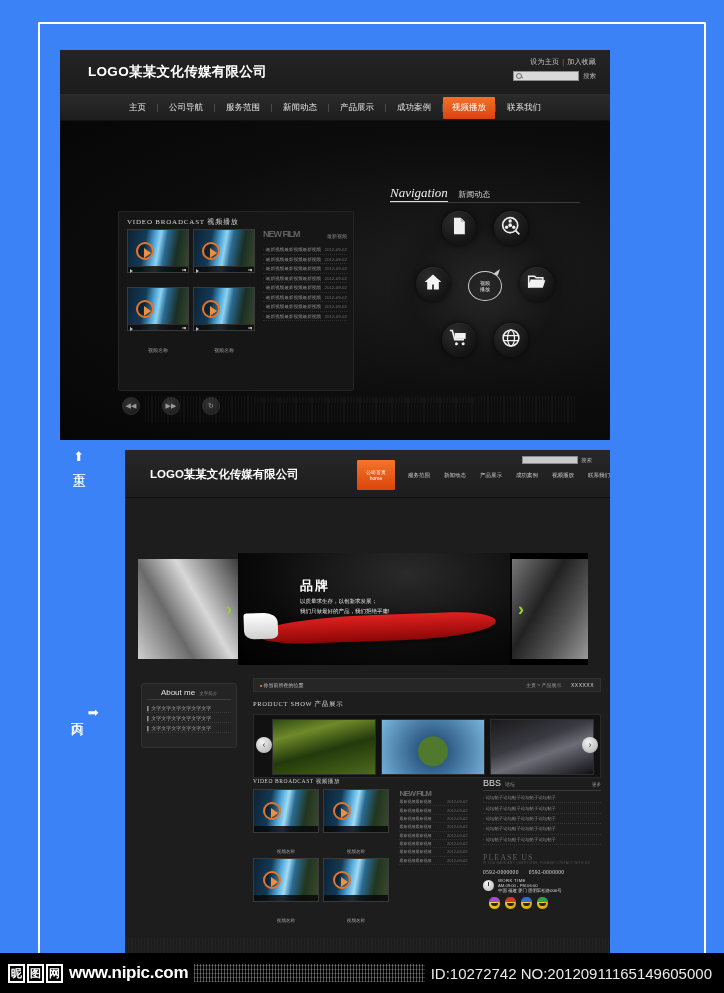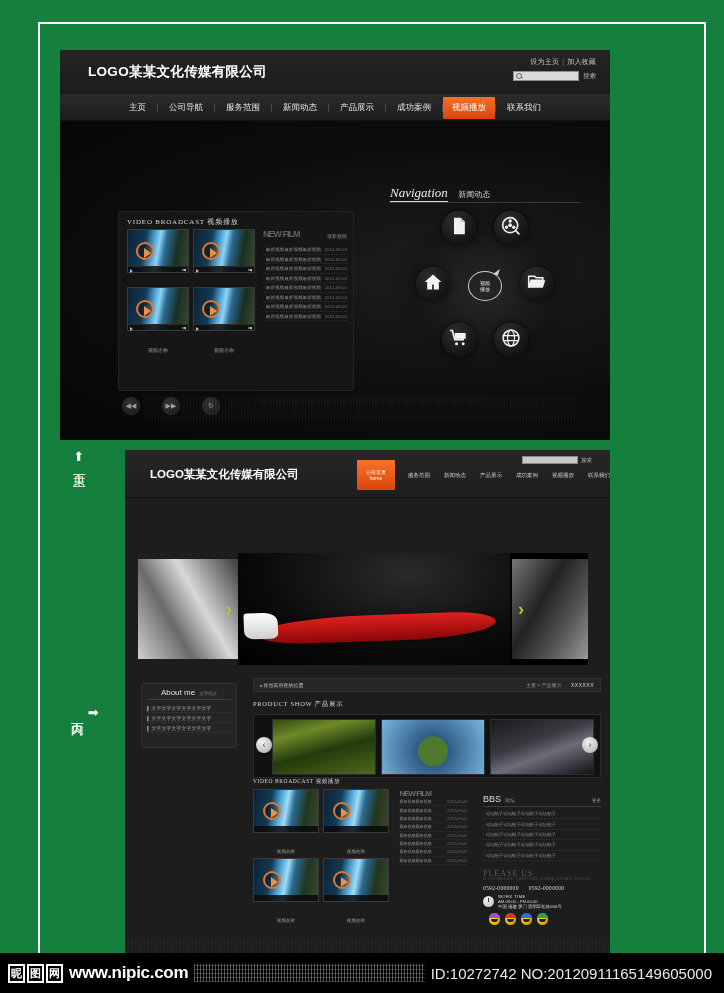--- a/index.html
+++ b/index.html
@@ -3,21 +3,21 @@
 <meta charset="utf-8">
 <title>Website Template Preview</title>
 <style>
   * { box-sizing: border-box; margin:0; padding:0; }
   html,body{ background:#000; }
   body{
     width:724px; height:993px;
     font-family:"Liberation Sans","DejaVu Sans",sans-serif;
     color:#cfcfcf; overflow:hidden; position:relative;
   }
-  .stage{ position:absolute; inset:0; background:#15803d; }
+  .stage{ position:absolute; inset:0; background:#3b82f6; }
 
   
   .white-frame{
     position:absolute; left:38px; top:22px; width:668px; height:938px;
     border:2px solid #fff; border-radius:1px; pointer-events:none;
   }
 
   
   .mock-top{
     position:absolute; left:60px; top:50px; width:550px; height:390px;
@@ -236,21 +236,21 @@
   .vb-list{ display:inline-block; vertical-align:top; width:68px; margin-top:4px;}
   .vb-list .nf{ font-size:8px;font-weight:bold;color:#6b6b6b;letter-spacing:-1px;}
   .vb-list ul{list-style:none;}
   .vb-list li{display:flex;justify-content:space-between;border-bottom:1px dotted #2e2e2e;
     font-size:4px;color:#8b8b8b;padding:1.2px 0;}
   .vb-list li .d{color:#6c6c6c;}
 
   .bbs{ position:absolute; left:358px; top:280px; width:118px;}
   .bbs .hd{ display:flex; align-items:baseline; justify-content:space-between;
     border-bottom:1px solid #3a3a3a; padding-bottom:2px;}
-  .bbs .hd .en{ font-size:9px; color:#dcdcdc;margin-top:16px;}
+  .bbs .hd .en{ font-size:9px; color:#dcdcdc;}
   .bbs .hd .cn{ font-size:5px; color:#9c9c9c; margin-right:auto; margin-left:4px;}
   .bbs .hd .more{ font-size:4.5px; color:#9c9c9c;}
   .bbs ul{list-style:none;margin-top:2px;}
   .bbs li{font-size:4.4px;color:#8e8e8e;border-bottom:1px dotted #343434;padding:2.2px 0;
     white-space:nowrap;overflow:hidden;}
   .bbs li:before{content:"· ";}
   .contact{ margin-top:8px; }
   .contact .ct{ font-size:8px; color:#5e5e5e; letter-spacing:1px; font-family:"Liberation Serif",serif;}
   .contact .sub{ font-size:3.4px; color:#4f4f4f; letter-spacing:.2px; margin-top:-1px;}
   .contact .tels{ display:flex; gap:10px; margin-top:4px; font-size:5.5px; color:#d8d8d8;
@@ -530,20 +530,25 @@
     </div>
 
     <div class="b-body">
 
       <div class="banner">
         <div class="sideL">
           <span class="chevL">›</span>
         </div>
         <div class="center">
           <div class="ribbon"></div>
+          <div class="bt">
+            <div class="big">品牌</div>
+            <div class="l1">以质量求生存，以创新求发展；</div>
+            <div class="l2">我们只做最好的产品，我们拒绝平庸!</div>
+          </div>
         </div>
         <div class="side">
           <span class="chev">›</span>
         </div>
       </div>
 
       <div class="crumb">
         <span class="left">你当前所在的位置</span>
         <span class="right">
           <span>主页 &gt; 产品展示</span>

